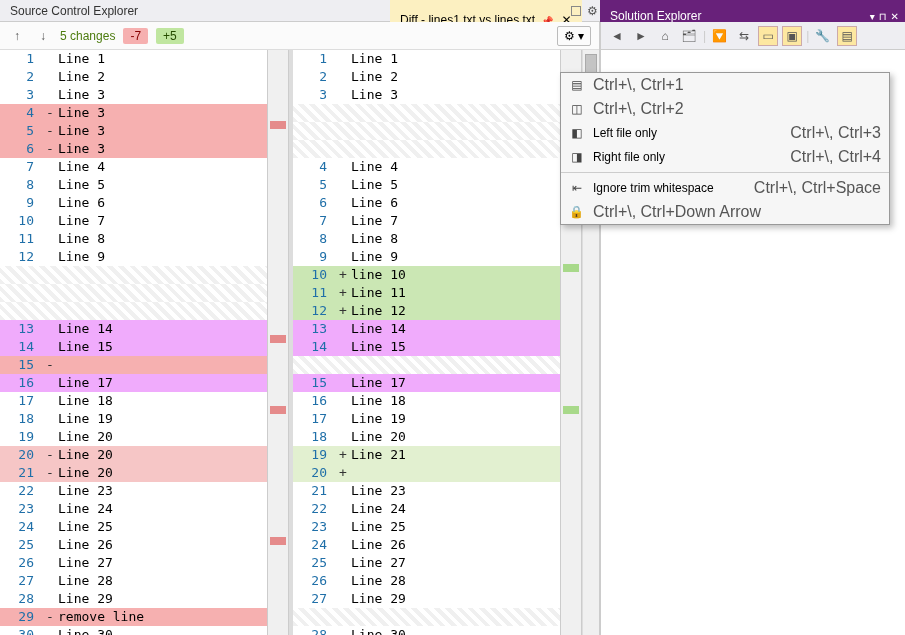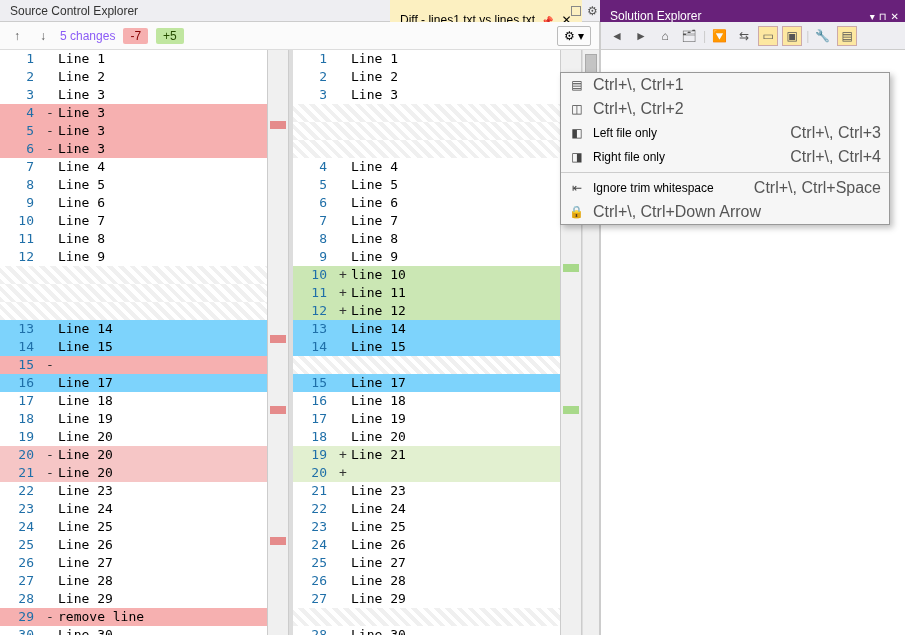--- a/index.html
+++ b/index.html
@@ -9,36 +9,36 @@
   .tab { height: 32px; display: flex; align-items: center; padding: 0 10px; font-size: 12px; color: #333; }
   .tab.active { background: #fcf0c1; color: #000; align-items: flex-end; }
   .tab.active .pin { margin-left: 6px; font-size: 10px; }
   .tab.active .close { margin-left: 8px; cursor: pointer; }
   .tab.se { color: #fff; background: #68217a; position: absolute; right: 0; top: 0; padding: 0 30px 0 10px; width: 305px; }
   .tab.se .mini { position:absolute; right: 6px; display:flex; gap:4px; color:#fff; font-size:10px;}
   .main { flex: 1; display: flex; position: relative; }
   .diffpane { flex: 1; display: flex; flex-direction: column; border-right: 1px solid #ccc; min-width: 0; }
   .toolbar { height: 28px; display: flex; align-items: center; padding: 0 8px; gap: 8px; border-bottom: 1px solid #ddd; background:#fbfbfb; }
   .tbtn { width: 18px; height: 18px; display:inline-flex; align-items:center; justify-content:center; color:#555; cursor:pointer; }
-  .changes { color: #8b5cf6; }
+  .changes { color: #4d7c0f; }
   .badge { display:inline-block; padding: 1px 7px; border-radius: 2px; font-size: 12px; }
   .badge.minus { background:#f6b0b0; color:#800; }
   .badge.plus  { background:#c0e6a0; color:#264d00; }
   .gear { margin-left: auto; border:1px solid #bbb; padding:2px 6px; border-radius:2px; cursor:pointer; }
   .panes { flex:1; display:flex; overflow:hidden; position:relative; }
   .pane { flex:1; display:flex; overflow:hidden; position:relative; font-family: Consolas, monospace; font-size: 13px; }
   .row { height: 18px; line-height: 18px; display:flex; }
   .row .ln { width:44px; text-align:right; padding-right:10px; color:#1f6fa8; }
   .row .mk { width:12px; text-align:center; color:#333; }
   .row .tx { flex:1; padding-left:2px; }
   .del { background: #f6b0b0; }
   .del2 { background: #f6c6c6; }
   .add { background: #cbe7b4; }
   .add2 { background: #e2f0d0; }
-  .mod { background: #7dd3fc; justify-content: space-between; }
+  .mod { background: #f0abfc; justify-content: space-between; }
   .spacer { background: repeating-linear-gradient(45deg,#f0f0f0,#f0f0f0 4px,#fff 4px,#fff 8px); }
   .midmap { width: 22px; background:#f0f0f0; border-left:1px solid #ccc; border-right:1px solid #ccc; position:relative; }
   .midmap .m { position:absolute; left:2px; right:2px; height:8px; }
   .divider { width:4px; background:#ddd; }
   .rpanel { width: 305px; display:flex; flex-direction:column; border-left:1px solid #ccc; background:#f5f5f7; }
   .rtool { height: 28px; display:flex; align-items:center; gap:4px; padding:0 6px; background:#eeeef2; border-bottom:1px solid #ccc; }
   .rtool .ic { width:20px; height:20px; display:inline-flex; align-items:center; justify-content:center; color:#555; border:1px solid transparent; }
   .rtool .ic.sel { background:#fde8a1; border:1px solid #caa; }
   .menu { position:absolute; top:50px; left:560px; width:330px; background:#f6f6f6; border:1px solid #999; box-shadow: 3px 3px 6px rgba(0,0,0,.25); z-index:20; }
   .menu .mi { height:24px; display:flex; align-items:center; padding:0 8px; gap:8px; cursor:pointer; }

